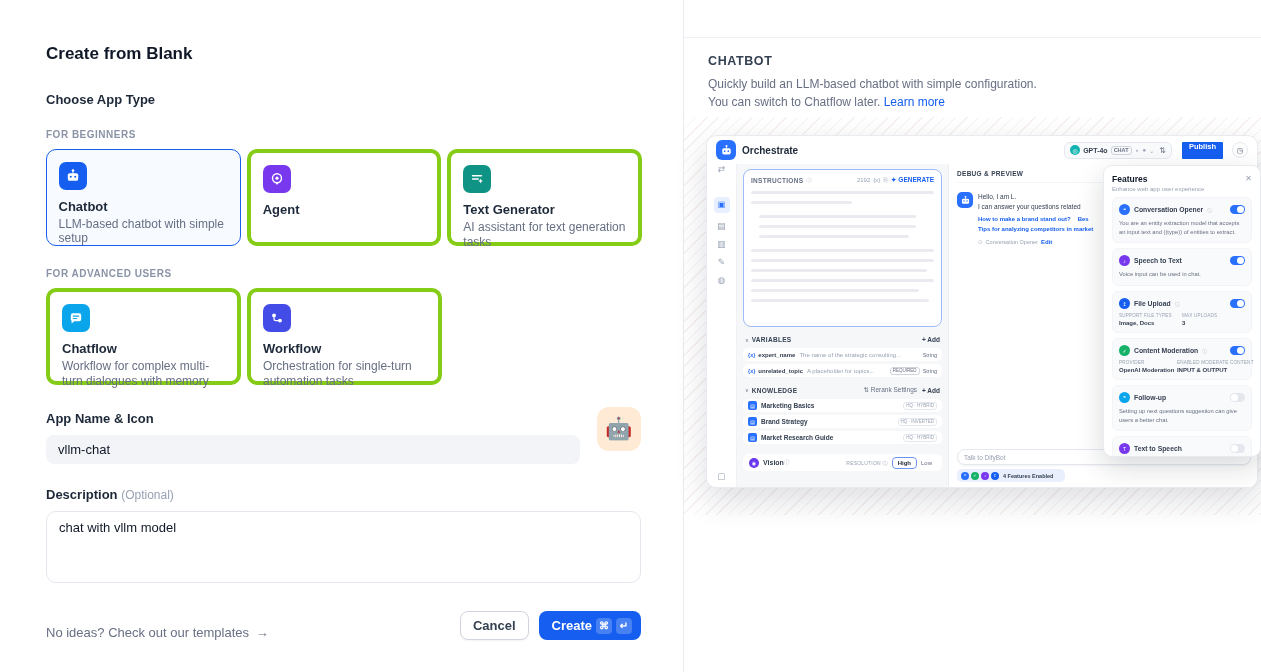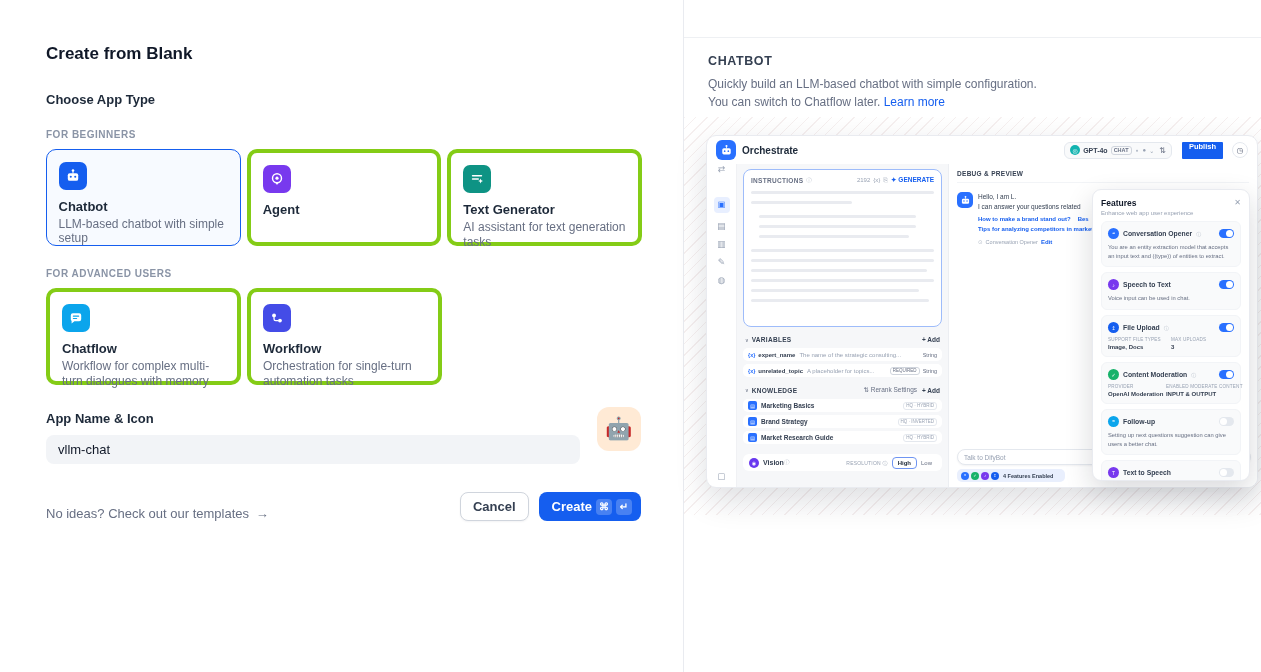--- a/index.html
+++ b/index.html
@@ -121,21 +121,21 @@
   .opener-row { display:flex; align-items:center; gap:3px; margin-top:7px; }
   .opener-ic { font-size:5.5px; color:#b9c0cc; }
   .opener-label { font-size:5.5px; color:#98a2b3; }
   .opener-edit { font-size:6px; font-weight:600; color:#155eef; }
   .debug-bottom { position:absolute; left:8px; right:6px; bottom:5px; }
   .talk-input { height:16px; border:1px solid #e4e8ee; border-radius:8px; background:#fff; box-shadow:0 1px 2px rgba(16,24,40,.05); display:flex; align-items:center; padding:0 6px; font-size:6.5px; color:#98a2b3; margin-bottom:4px; }
   .feat-bar { height:13px; background:#e9effd; border-radius:5px; display:flex; align-items:center; gap:2px; padding:0 4px; width:108px; }
   .fb-dot { width:8px; height:8px; border-radius:50%; color:#fff; font-size:4px; display:flex; align-items:center; justify-content:center; flex:none; }
   .fb-label { font-size:5.5px; font-weight:600; color:#354052; margin-left:2px; white-space:nowrap; }
 
-  .features-panel { position:absolute; right:12px; top:48px; width:158px; height:292px; background:#fff; border:1px solid #e9ebf0; border-radius:9px; box-shadow:0 10px 28px rgba(16,24,40,.16); padding:8px 8px 0 8px; overflow:hidden;margin-top:24px; }
+  .features-panel { position:absolute; right:1px; top:48px; width:158px; height:292px; background:#fff; border:1px solid #e9ebf0; border-radius:9px; box-shadow:0 10px 28px rgba(16,24,40,.16); padding:8px 8px 0 8px; overflow:hidden; }
   .fp-head { display:flex; align-items:center; }
   .fp-title { font-size:8.5px; font-weight:700; color:#101828; }
   .fp-close { margin-left:auto; font-size:8px; color:#98a2b3; line-height:1; }
   .fp-sub { font-size:6px; color:#98a2b3; margin-top:2px; }
   .feat { background:#f9fafb; border:1px solid #f2f4f7; border-radius:6px; padding:6px; margin-top:5px; }
   .feat-head { display:flex; align-items:center; gap:4px; }
   .feat-ic { width:11px; height:11px; border-radius:50%; color:#fff; font-size:5px; display:flex; align-items:center; justify-content:center; flex:none; }
   .feat-name { font-size:6.8px; font-weight:700; color:#354052; white-space:nowrap; }
   .feat-info { font-size:5px; color:#b9c0cc; }
   .toggle { margin-left:auto; width:15px; height:9px; border-radius:5px; position:relative; flex:none; }
@@ -222,20 +222,27 @@
   </div>
 
   <div class="name-section">
     <div class="field-label">App Name &amp; Icon</div>
     <input class="name-input" type="text" value="vllm-chat" style="">
     <div class="app-icon-tile">
       <span>🤖</span>
     </div>
   </div>
 
+  <div class="desc-section">
+    <div class="field-label">
+      <span>Description</span>
+      <span class="optional">(Optional)</span>
+    </div>
+    <textarea class="desc-textarea" style="">chat with vllm model</textarea>
+  </div>
 
   <div class="lp-footer">
     <div class="templates-link">
       <span>No ideas? Check out our templates</span>
       <span class="arrow">→</span>
     </div>
     <button class="btn-cancel">Cancel</button>
     <button class="btn-create">
       <span>Create</span>
       <span class="kbd">⌘</span>

